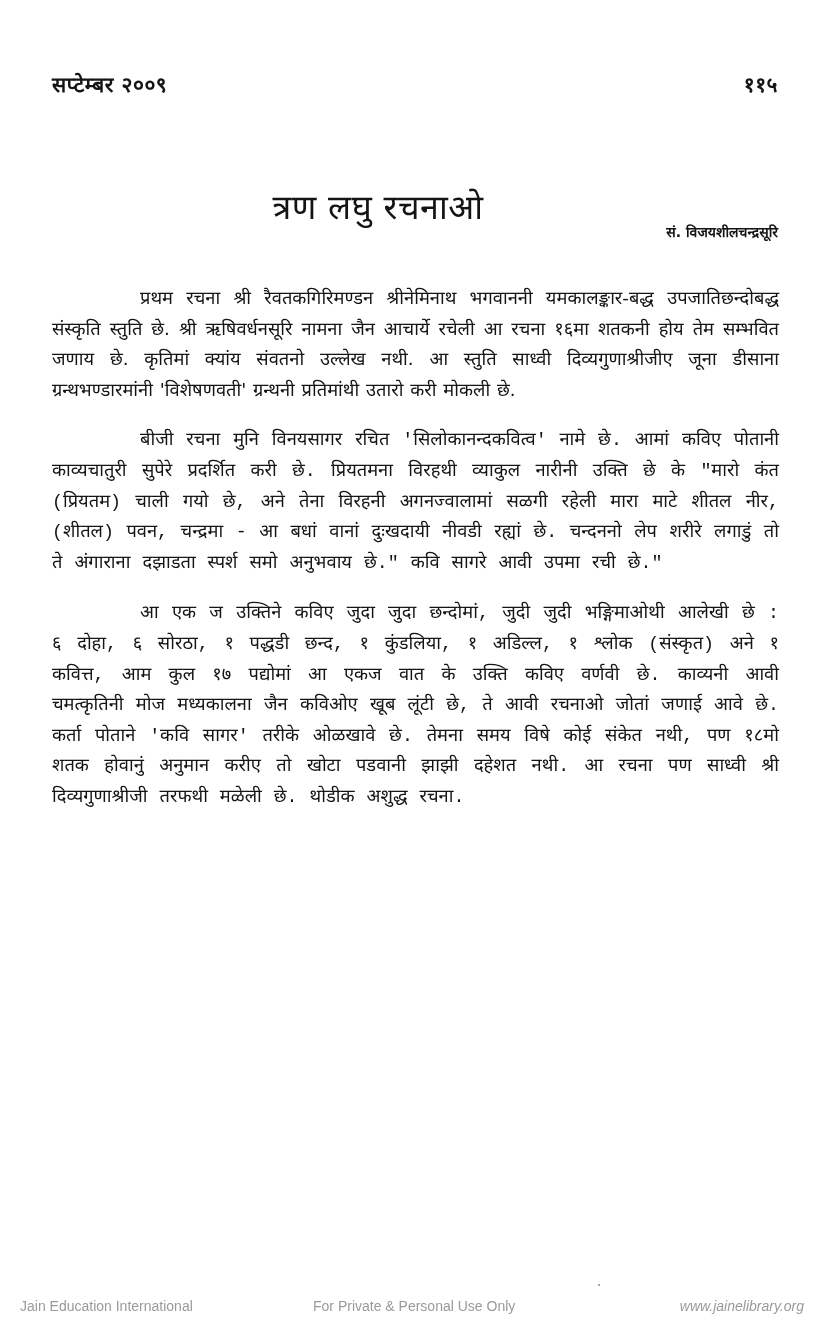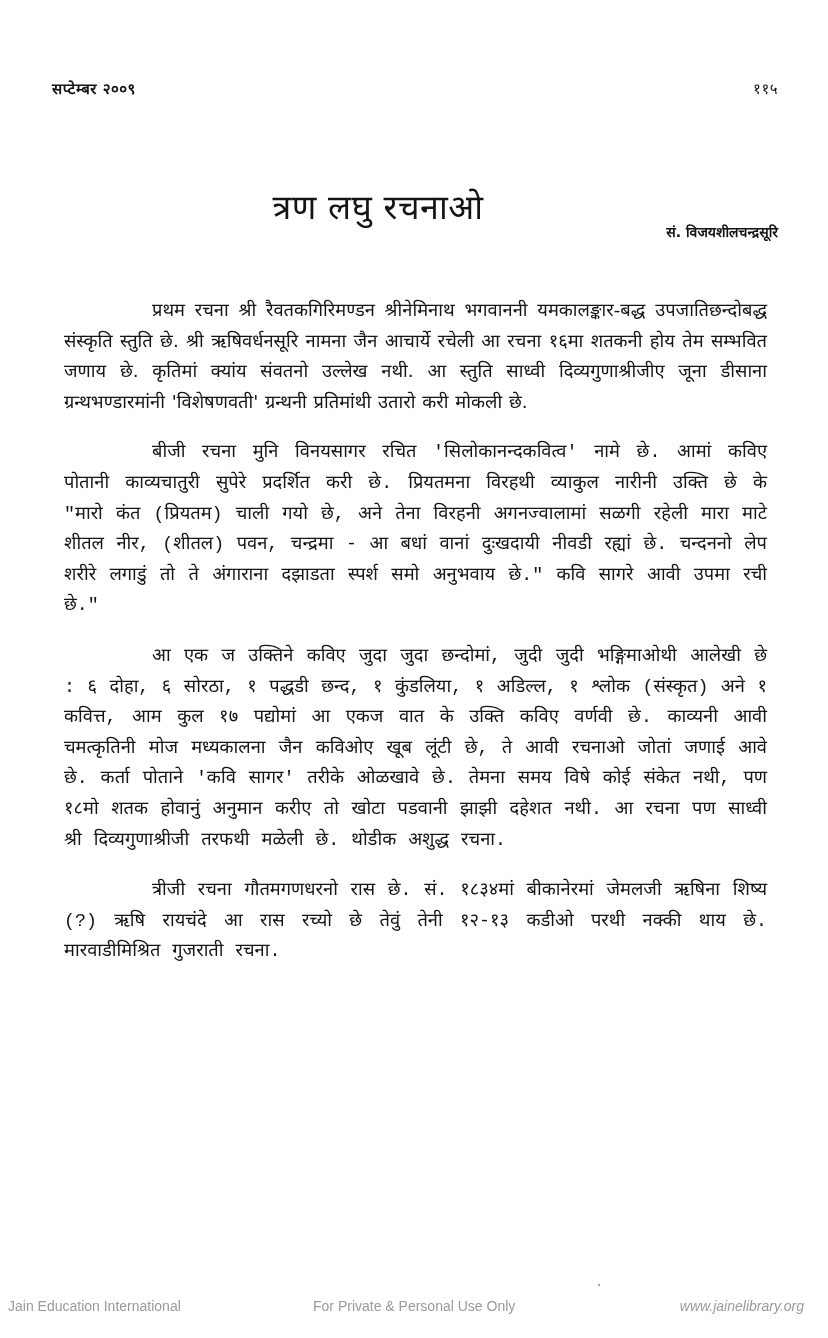--- a/index.html
+++ b/index.html
@@ -1,48 +1,47 @@
 <!DOCTYPE html>
 <html><head>
   <meta charset="utf-8">
   <style>
     html, body { margin: 0; padding: 0; background: #ffffff; }
     body { width: 828px; height: 1338px; position: relative; overflow: hidden;
       font-family: "DejaVu Sans", sans-serif; color: #141414; }
-    .running-head { position: absolute; top: 78px; font-size: 15px; font-weight: bold; letter-spacing: 0.5px; }
+    .running-head { position: absolute; top: 70px; font-size: 21px; font-weight: bold; letter-spacing: 0.5px; }
     .rh-left { left: 52px; }
-    .rh-right { right: 50px; font-weight: normal; }
+    .rh-right { right: 50px; font-weight: bold; }
     .title { position: absolute; top: 160px; left: 0; width: 756px; text-align: center;
       font-size: 34px; font-weight: normal; letter-spacing: 0.5px; }
     .editor { position: absolute; top: 222px; right: 50px; font-size: 14px; font-weight: bold; }
     .body-text { position: absolute; left: 52px; width: 727px; top: 283px; }
-    .para { margin: 12px; font-size: 18.3px; line-height: 30.6px; text-align: justify; text-indent: 88px;
+    .para { margin: 0; font-size: 18.3px; line-height: 30.6px; text-align: justify; text-indent: 88px;
       word-spacing: 1px; }
     .para + .para { margin-top: 20px; font-family: Liberation Mono, monospace; }
     .footer { position: absolute; top: 1298px; left: 0; width: 828px; font-family: "Liberation Sans", sans-serif;
       font-size: 14px; color: #9a9a9a; }
-    .f-left { position: absolute; left: 8px; }
+    .f-left { position: absolute; left: 20px; }
     .f-mid { position: absolute; left: 313px; }
     .f-right { position: absolute; right: 24px; font-style: italic; }
     .speck { position: absolute; left: 598px; top: 1284px; width: 2px; height: 2px; background: #888; border-radius: 1px; }
   </style>
 </head>
 <body>
 
 <div class="running-head rh-left">सप्टेम्बर २००९</div>
 <div class="running-head rh-right">११५</div>
 
 <h1 class="title">त्रण लघु रचनाओ</h1>
 <div class="editor">सं. विजयशीलचन्द्रसूरि</div>
 
 <div class="body-text">
   <p class="para">प्रथम रचना श्री रैवतकगिरिमण्डन श्रीनेमिनाथ भगवाननी यमकालङ्कार-बद्ध उपजातिछन्दोबद्ध संस्कृति स्तुति छे. श्री ऋषिवर्धनसूरि नामना जैन आचार्ये रचेली आ रचना १६मा शतकनी होय तेम सम्भवित जणाय छे. कृतिमां क्यांय संवतनो उल्लेख नथी. आ स्तुति साध्वी दिव्यगुणाश्रीजीए जूना डीसाना ग्रन्थभण्डारमांनी 'विशेषणवती' ग्रन्थनी प्रतिमांथी उतारो करी मोकली छे.</p>
   <p class="para">बीजी रचना मुनि विनयसागर रचित 'सिलोकानन्दकवित्व' नामे छे. आमां कविए पोतानी काव्यचातुरी सुपेरे प्रदर्शित करी छे. प्रियतमना विरहथी व्याकुल नारीनी उक्ति छे के "मारो कंत (प्रियतम) चाली गयो छे, अने तेना विरहनी अगनज्वालामां सळगी रहेली मारा माटे शीतल नीर, (शीतल) पवन, चन्द्रमा - आ बधां वानां दुःखदायी नीवडी रह्यां छे. चन्दननो लेप शरीरे लगाडुं तो ते अंगाराना दझाडता स्पर्श समो अनुभवाय छे." कवि सागरे आवी उपमा रची छे."</p>
   <p class="para">आ एक ज उक्तिने कविए जुदा जुदा छन्दोमां, जुदी जुदी भङ्गिमाओथी आलेखी छे : ६ दोहा, ६ सोरठा, १ पद्धडी छन्द, १ कुंडलिया, १ अडिल्ल, १ श्लोक (संस्कृत) अने १ कवित्त, आम कुल १७ पद्योमां आ एकज वात के उक्ति कविए वर्णवी छे. काव्यनी आवी चमत्कृतिनी मोज मध्यकालना जैन कविओए खूब लूंटी छे, ते आवी रचनाओ जोतां जणाई आवे छे. कर्ता पोताने 'कवि सागर' तरीके ओळखावे छे. तेमना समय विषे कोई संकेत नथी, पण १८मो शतक होवानुं अनुमान करीए तो खोटा पडवानी झाझी दहेशत नथी. आ रचना पण साध्वी श्री दिव्यगुणाश्रीजी तरफथी मळेली छे. थोडीक अशुद्ध रचना.</p>
-  <p class="para">त्रीजी रचना गौतमगणधरनो रास छे. सं. १८३४मां बीकानेरमां जेमलजी ऋषिना शिष्य (?) ऋषि रायचंदे आ रास रच्यो छे तेवुं तेनी १२-१३ कडीओ परथी नक्की थाय छे. मारवाडीमिश्रित गुजराती रचना.</p>
 </div>
 
 <div class="speck"></div>
 
 <div class="footer">
   <span class="f-left">Jain Education International</span>
   <span class="f-mid">For Private &amp; Personal Use Only</span>
   <span class="f-right">www.jainelibrary.org</span>
 </div>
 

